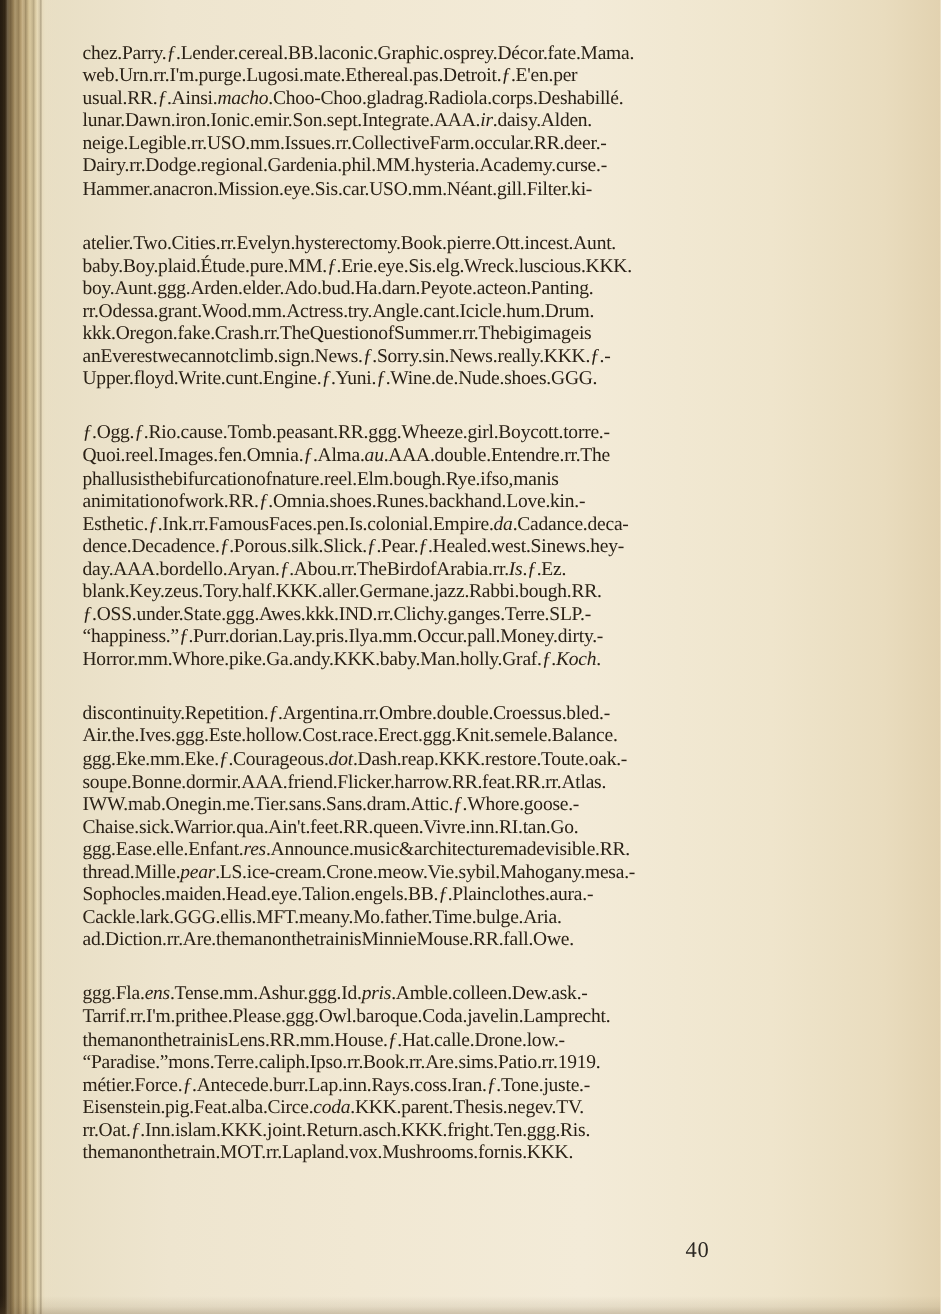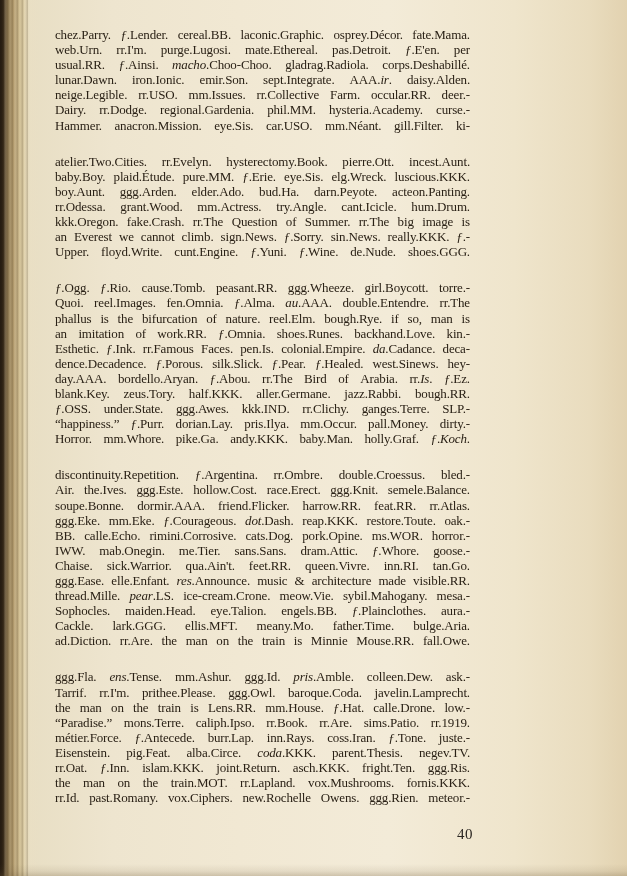--- a/index.html
+++ b/index.html
@@ -38,21 +38,20 @@
     font-family: "Liberation Serif", "DejaVu Serif", serif;
     font-size: 13px;
     letter-spacing: -0.15px;
     color: #2a2116;
     text-rendering: optimizeLegibility;
   }
   .para { margin: 0 0 21px 0; }
   .para:last-child { margin-bottom: 6px; }
   .line {
     display: flex;
-    justify-content: space-between;
     height: 15.1px;
     line-height: 15.1px;
     white-space: pre;
   }
   .w { display: inline-block; }
   .w i { font-style: italic; }
   .page-number {
     position: absolute;
     top: 826px;
     right: 154px;
@@ -95,37 +94,35 @@
         <div class="line"><span class="w"><span>dence.Decadence.</span></span><span class="w"><i>ƒ</i><span>.Porous.</span></span><span class="w"><span>silk.Slick.</span></span><span class="w"><i>ƒ</i><span>.Pear.</span></span><span class="w"><i>ƒ</i><span>.Healed.</span></span><span class="w"><span>west.Sinews.</span></span><span class="w"><span>hey-</span></span></div>
         <div class="line"><span class="w"><span>day.AAA.</span></span><span class="w"><span>bordello.Aryan.</span></span><span class="w"><i>ƒ</i><span>.Abou.</span></span><span class="w"><span>rr.The</span></span><span class="w"><span>Bird</span></span><span class="w"><span>of</span></span><span class="w"><span>Arabia.</span></span><span class="w"><span>rr.</span><i>Is</i><span>.</span></span><span class="w"><i>ƒ</i><span>.Ez.</span></span></div>
         <div class="line"><span class="w"><span>blank.Key.</span></span><span class="w"><span>zeus.Tory.</span></span><span class="w"><span>half.KKK.</span></span><span class="w"><span>aller.Germane.</span></span><span class="w"><span>jazz.Rabbi.</span></span><span class="w"><span>bough.RR.</span></span></div>
         <div class="line"><span class="w"><i>ƒ</i><span>.OSS.</span></span><span class="w"><span>under.State.</span></span><span class="w"><span>ggg.Awes.</span></span><span class="w"><span>kkk.IND.</span></span><span class="w"><span>rr.Clichy.</span></span><span class="w"><span>ganges.Terre.</span></span><span class="w"><span>SLP.-</span></span></div>
         <div class="line"><span class="w"><span>“happiness.”</span></span><span class="w"><i>ƒ</i><span>.Purr.</span></span><span class="w"><span>dorian.Lay.</span></span><span class="w"><span>pris.Ilya.</span></span><span class="w"><span>mm.Occur.</span></span><span class="w"><span>pall.Money.</span></span><span class="w"><span>dirty.-</span></span></div>
         <div class="line"><span class="w"><span>Horror.</span></span><span class="w"><span>mm.Whore.</span></span><span class="w"><span>pike.Ga.</span></span><span class="w"><span>andy.KKK.</span></span><span class="w"><span>baby.Man.</span></span><span class="w"><span>holly.Graf.</span></span><span class="w"><i>ƒ</i><span>.</span><i>Koch</i><span>.</span></span></div>
       </div>
       <div class="para">
         <div class="line"><span class="w"><span>discontinuity.Repetition.</span></span><span class="w"><i>ƒ</i><span>.Argentina.</span></span><span class="w"><span>rr.Ombre.</span></span><span class="w"><span>double.Croessus.</span></span><span class="w"><span>bled.-</span></span></div>
         <div class="line"><span class="w"><span>Air.</span></span><span class="w"><span>the.Ives.</span></span><span class="w"><span>ggg.Este.</span></span><span class="w"><span>hollow.Cost.</span></span><span class="w"><span>race.Erect.</span></span><span class="w"><span>ggg.Knit.</span></span><span class="w"><span>semele.Balance.</span></span></div>
+        <div class="line"><span class="w"><span>ggg.Eke.</span></span><span class="w"><span>mm.Eke.</span></span><span class="w"><i>ƒ</i><span>.Courageous.</span></span><span class="w"><i>dot</i><span>.Dash.</span></span><span class="w"><span>reap.KKK.</span></span><span class="w"><span>restore.Toute.</span></span><span class="w"><span>oak.-</span></span></div>
         <div class="line"><span class="w"><span>soupe.Bonne.</span></span><span class="w"><span>dormir.AAA.</span></span><span class="w"><span>friend.Flicker.</span></span><span class="w"><span>harrow.RR.</span></span><span class="w"><span>feat.RR.</span></span><span class="w"><span>rr.Atlas.</span></span></div>
-        <div class="line"><span class="w"><span>ggg.Eke.</span></span><span class="w"><span>mm.Eke.</span></span><span class="w"><i>ƒ</i><span>.Courageous.</span></span><span class="w"><i>dot</i><span>.Dash.</span></span><span class="w"><span>reap.KKK.</span></span><span class="w"><span>restore.Toute.</span></span><span class="w"><span>oak.-</span></span></div>
-        <div class="line"><span class="w"><span>BB.</span></span><span class="w"><span>calle.Echo.</span></span><span class="w"><span>rimini.Corrosive.</span></span><span class="w"><span>cats.Dog.</span></span><span class="w"><span>pork.Opine.</span></span><span class="w"><span>ms.WOR.</span></span><span class="w"><span>horror.-</span></span></div>
         <div class="line"><span class="w"><span>IWW.</span></span><span class="w"><span>mab.Onegin.</span></span><span class="w"><span>me.Tier.</span></span><span class="w"><span>sans.Sans.</span></span><span class="w"><span>dram.Attic.</span></span><span class="w"><i>ƒ</i><span>.Whore.</span></span><span class="w"><span>goose.-</span></span></div>
         <div class="line"><span class="w"><span>Chaise.</span></span><span class="w"><span>sick.Warrior.</span></span><span class="w"><span>qua.Ain't.</span></span><span class="w"><span>feet.RR.</span></span><span class="w"><span>queen.Vivre.</span></span><span class="w"><span>inn.RI.</span></span><span class="w"><span>tan.Go.</span></span></div>
         <div class="line"><span class="w"><span>ggg.Ease.</span></span><span class="w"><span>elle.Enfant.</span></span><span class="w"><i>res</i><span>.Announce.</span></span><span class="w"><span>music</span></span><span class="w"><span>&amp;</span></span><span class="w"><span>architecture</span></span><span class="w"><span>made</span></span><span class="w"><span>visible.RR.</span></span></div>
         <div class="line"><span class="w"><span>thread.Mille.</span></span><span class="w"><i>pear</i><span>.LS.</span></span><span class="w"><span>ice-cream.Crone.</span></span><span class="w"><span>meow.Vie.</span></span><span class="w"><span>sybil.Mahogany.</span></span><span class="w"><span>mesa.-</span></span></div>
         <div class="line"><span class="w"><span>Sophocles.</span></span><span class="w"><span>maiden.Head.</span></span><span class="w"><span>eye.Talion.</span></span><span class="w"><span>engels.BB.</span></span><span class="w"><i>ƒ</i><span>.Plainclothes.</span></span><span class="w"><span>aura.-</span></span></div>
         <div class="line"><span class="w"><span>Cackle.</span></span><span class="w"><span>lark.GGG.</span></span><span class="w"><span>ellis.MFT.</span></span><span class="w"><span>meany.Mo.</span></span><span class="w"><span>father.Time.</span></span><span class="w"><span>bulge.Aria.</span></span></div>
         <div class="line"><span class="w"><span>ad.Diction.</span></span><span class="w"><span>rr.Are.</span></span><span class="w"><span>the</span></span><span class="w"><span>man</span></span><span class="w"><span>on</span></span><span class="w"><span>the</span></span><span class="w"><span>train</span></span><span class="w"><span>is</span></span><span class="w"><span>Minnie</span></span><span class="w"><span>Mouse.RR.</span></span><span class="w"><span>fall.Owe.</span></span></div>
       </div>
       <div class="para">
         <div class="line"><span class="w"><span>ggg.Fla.</span></span><span class="w"><i>ens</i><span>.Tense.</span></span><span class="w"><span>mm.Ashur.</span></span><span class="w"><span>ggg.Id.</span></span><span class="w"><i>pris</i><span>.Amble.</span></span><span class="w"><span>colleen.Dew.</span></span><span class="w"><span>ask.-</span></span></div>
         <div class="line"><span class="w"><span>Tarrif.</span></span><span class="w"><span>rr.I'm.</span></span><span class="w"><span>prithee.Please.</span></span><span class="w"><span>ggg.Owl.</span></span><span class="w"><span>baroque.Coda.</span></span><span class="w"><span>javelin.Lamprecht.</span></span></div>
         <div class="line"><span class="w"><span>the</span></span><span class="w"><span>man</span></span><span class="w"><span>on</span></span><span class="w"><span>the</span></span><span class="w"><span>train</span></span><span class="w"><span>is</span></span><span class="w"><span>Lens.RR.</span></span><span class="w"><span>mm.House.</span></span><span class="w"><i>ƒ</i><span>.Hat.</span></span><span class="w"><span>calle.Drone.</span></span><span class="w"><span>low.-</span></span></div>
         <div class="line"><span class="w"><span>“Paradise.”</span></span><span class="w"><span>mons.Terre.</span></span><span class="w"><span>caliph.Ipso.</span></span><span class="w"><span>rr.Book.</span></span><span class="w"><span>rr.Are.</span></span><span class="w"><span>sims.Patio.</span></span><span class="w"><span>rr.1919.</span></span></div>
         <div class="line"><span class="w"><span>métier.Force.</span></span><span class="w"><i>ƒ</i><span>.Antecede.</span></span><span class="w"><span>burr.Lap.</span></span><span class="w"><span>inn.Rays.</span></span><span class="w"><span>coss.Iran.</span></span><span class="w"><i>ƒ</i><span>.Tone.</span></span><span class="w"><span>juste.-</span></span></div>
         <div class="line"><span class="w"><span>Eisenstein.</span></span><span class="w"><span>pig.Feat.</span></span><span class="w"><span>alba.Circe.</span></span><span class="w"><i>coda</i><span>.KKK.</span></span><span class="w"><span>parent.Thesis.</span></span><span class="w"><span>negev.TV.</span></span></div>
         <div class="line"><span class="w"><span>rr.Oat.</span></span><span class="w"><i>ƒ</i><span>.Inn.</span></span><span class="w"><span>islam.KKK.</span></span><span class="w"><span>joint.Return.</span></span><span class="w"><span>asch.KKK.</span></span><span class="w"><span>fright.Ten.</span></span><span class="w"><span>ggg.Ris.</span></span></div>
         <div class="line"><span class="w"><span>the</span></span><span class="w"><span>man</span></span><span class="w"><span>on</span></span><span class="w"><span>the</span></span><span class="w"><span>train.MOT.</span></span><span class="w"><span>rr.Lapland.</span></span><span class="w"><span>vox.Mushrooms.</span></span><span class="w"><span>fornis.KKK.</span></span></div>
-        <div class="line"><span class="w"><span>rr.Id.</span></span><span class="w"><span>past.Romany.</span></span><span class="w"><span>vox.Ciphers.</span></span><span class="w"><span>new.Rochelle</span></span><span class="w"><span>Owens.</span></span><span class="w"><span>ggg.Rien.</span></span><span class="w"><span>meteor.-</span></span></div>
       </div>
     </div>
   <div class="page-number">40</div>
 </div>
 
 </body></html>

